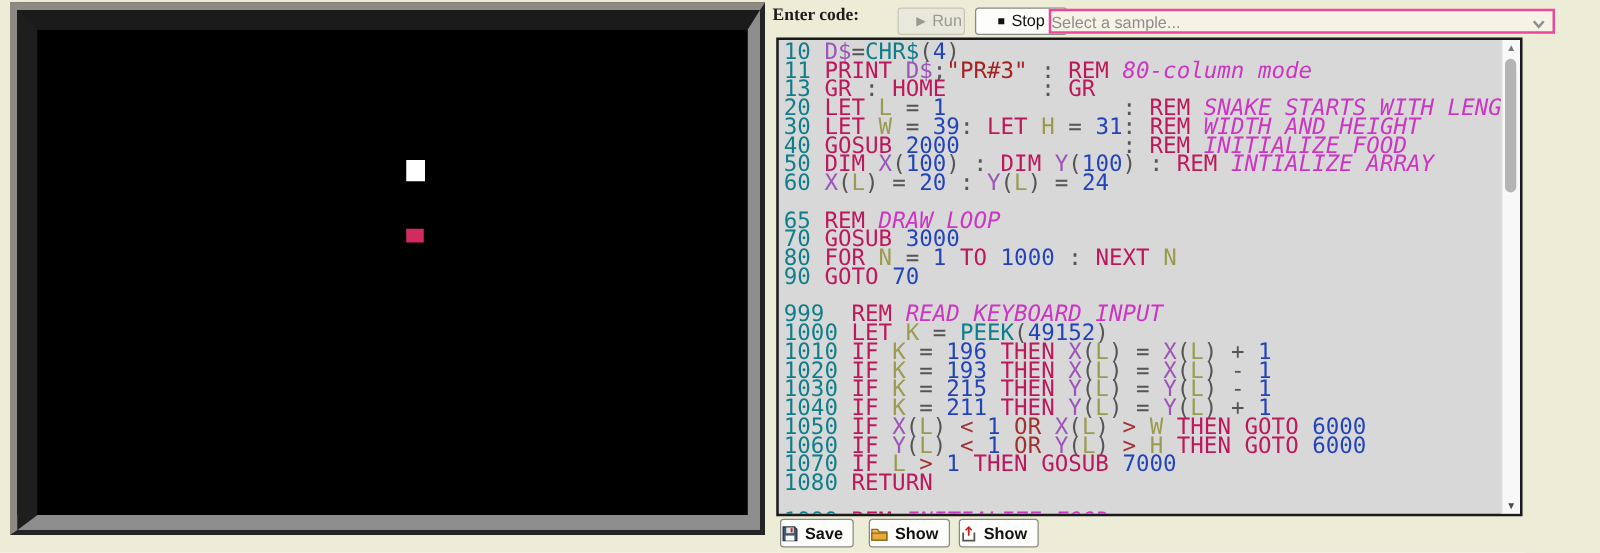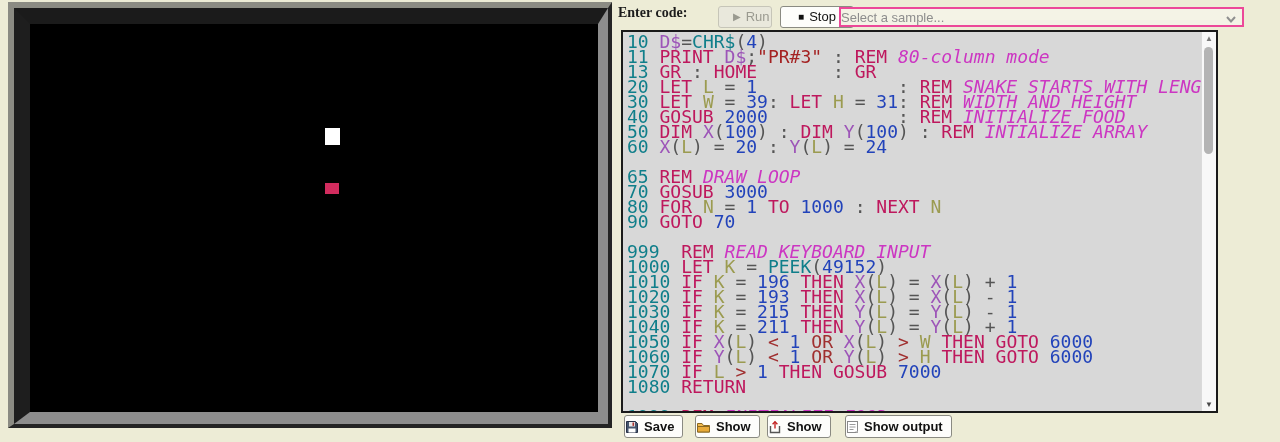--- a/index.html
+++ b/index.html
@@ -152,24 +152,14 @@
 
   <div id="share-button" class="ftr-btn">
     <svg width="14" height="14" viewBox="0 0 14 14">
       <path d="M2.5 6 v6.5 h9 V6" fill="none" stroke="#555" stroke-width="1.4"></path>
       <line x1="7" y1="1.8" x2="7" y2="8.5" stroke="#C22525" stroke-width="1.4"></line>
       <path d="M4.6 4.2 L7 1.8 L9.4 4.2" fill="none" stroke="#C22525" stroke-width="1.4"></path>
     </svg>
     <span>Show</span>
   </div>
 
-  <div id="show-output-button" class="ftr-btn">
-    <svg width="13" height="14" viewBox="0 0 13 14">
-      <rect x="1.5" y="1.5" width="10" height="11" fill="#ffffff" stroke="#8a8a8a" stroke-width="1"></rect>
-      <line x1="3.5" y1="4.5" x2="9.5" y2="4.5" stroke="#9a9a9a" stroke-width="1"></line>
-      <line x1="3.5" y1="7" x2="9.5" y2="7" stroke="#9a9a9a" stroke-width="1"></line>
-      <line x1="3.5" y1="9.5" x2="7.5" y2="9.5" stroke="#9a9a9a" stroke-width="1"></line>
-      <path d="M8.5 11 l3 2 v-2 z" fill="#c9c9c9"></path>
-    </svg>
-    <span>Show output</span>
-  </div>
 
 </div>
 
 </body></html>

